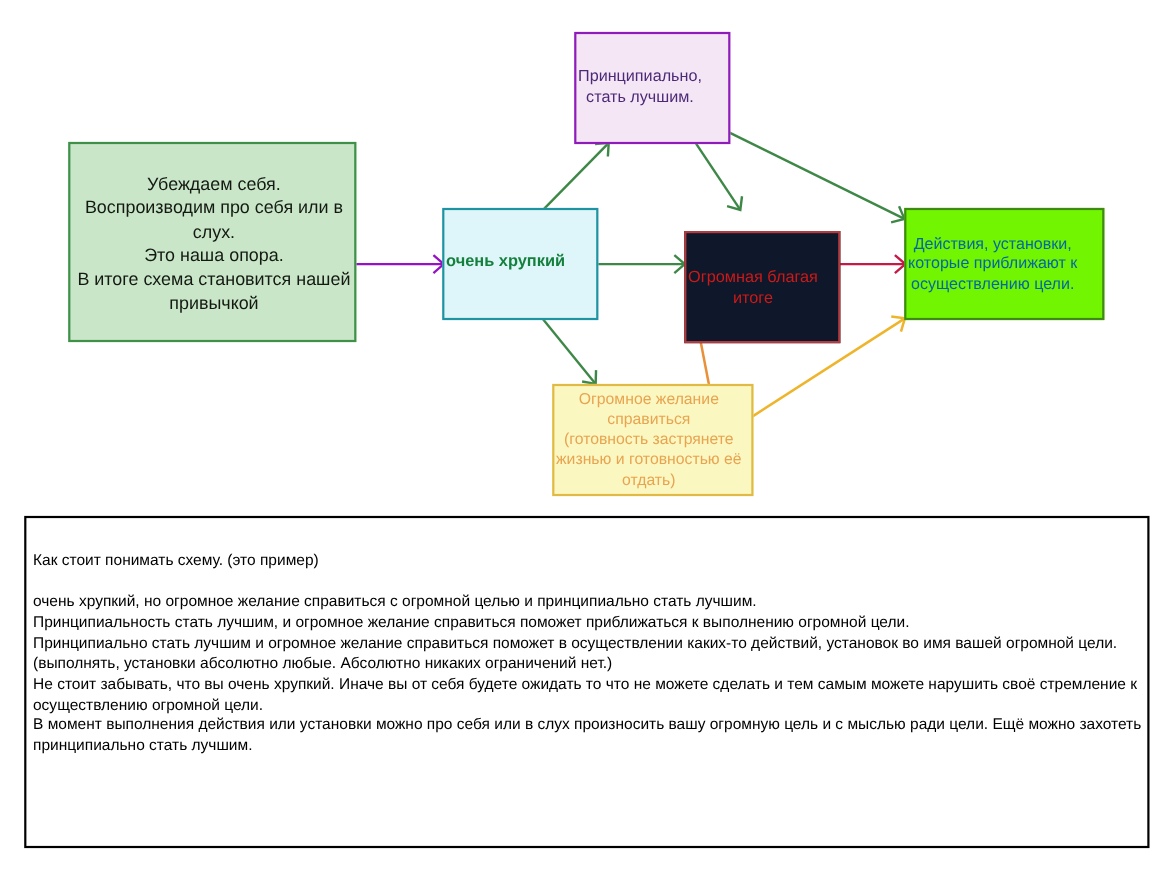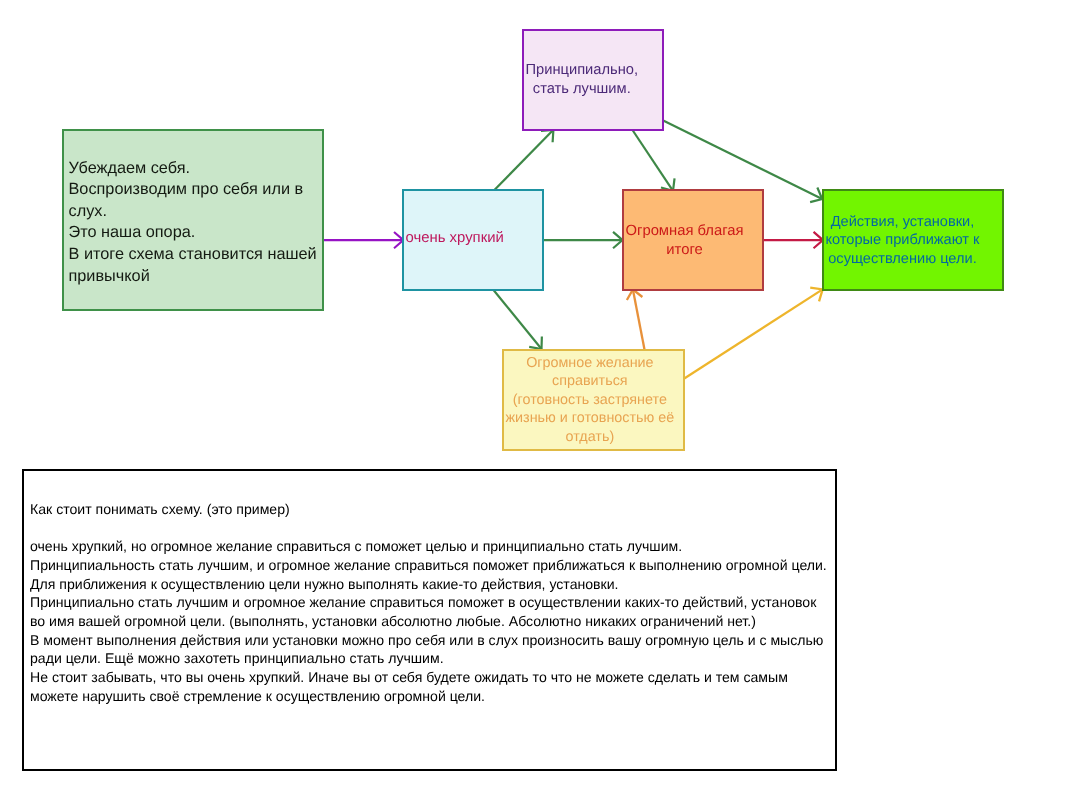--- a/index.html
+++ b/index.html
@@ -13,21 +13,21 @@
   }
   .canvas { position:absolute; left:0; top:0; width:1066px; height:800px; }
   .node {
     position:absolute; box-sizing:border-box;
     display:flex; align-items:center; 
     text-align:center;
   }
   #node-beliefs {
     left:62px; top:129px; width:262px; height:182px;
     background:#c9e6c9; border:2px solid #3f9149;
-    justify-content:flex-start; align-items:flex-start; text-align:left;
+    justify-content:flex-start; align-items:flex-start; text-align:center;
   }
   #node-beliefs .txt { padding-left:4.5px; margin-top:26.5px; color:#141a12; font-size:16.3px; line-height:21.64px; width:252px; }
   #node-principle {
     left:522px; top:29px; width:142px; height:102px;
     background:#f5e6f5; border:2px solid #8e1cba;
   }
   #node-principle .txt { color:#4c2a78; font-size:14.7px; line-height:18.6px; position:relative; left:1.5px; }
   #node-fragile {
     left:402px; top:189px; width:142px; height:102px;
     background:#def5f9; border:2px solid #1e93a2;
@@ -43,21 +43,21 @@
     background:#72f500; border:2px solid #3f8a14;
   }
   #node-actions .txt { color:#35791a; font-size:14.6px; line-height:18.4px; position:relative; top:0.5px; left:1.5px; }
   #node-desire {
     left:502px; top:349px; width:183px; height:102px;
     background:#fbf7c0; border:2px solid #e0ba45;
   }
   #node-desire .txt { color:#e8a451; font-size:14.35px; line-height:18.6px; position:relative; left:1.5px; }
 
   #textbox {
-    position:absolute; left:22px; top:469px; width:815px; height:302px;
+    position:absolute; left:22px; top:469px; width:1023px; height:302px;
     box-sizing:border-box; border:2px solid #d946ef; background:#fff;
   }
   #textbox .inner { padding:29px 2px 0 6px; }
   #textbox p { margin:0; font-size:14.1px; line-height:18.65px; color:#000; }
   #textbox .gap { height:18.7px; }
 </style>
 </head>
 <body>
 
 <svg class="canvas" id="arrows" viewBox="0 0 1066 800">
@@ -109,25 +109,25 @@
       <div>В итоге схема становится нашей привычкой</div>
     </div>
 </div>
 <div class="node" id="node-principle" style="background: rgb(245, 230, 245); border-color: rgb(142, 28, 186);">
   <div class="txt" style="color: rgb(76, 42, 120);">
       <div>Принципиально,</div>
       <div>стать лучшим.</div>
     </div>
 </div>
 <div class="node" id="node-fragile" style="background: rgb(222, 245, 249); border-color: rgb(30, 147, 162);">
-  <div class="txt" style="color: #be185d;">
+  <div class="txt" style="color: #15803d; font-weight: bold;">
       <div>очень хрупкий</div>
     </div>
 </div>
-<div class="node" id="node-goal" style="background: #fdba74; border-color: rgb(176, 60, 64);">
+<div class="node" id="node-goal" style="background: #0f172a; border-color: rgb(176, 60, 64); margin-top: 21px;">
   <div class="txt" style="color: rgb(204, 26, 24);">
       <div>Огромная благая</div>
       <div>итоге</div>
     </div>
 </div>
 <div class="node" id="node-actions" style="background: rgb(114, 245, 0); border-color: rgb(63, 138, 20);">
   <div class="txt" style="color: #0369a1;">
       <div>Действия, установки,</div>
       <div>которые приближают к</div>
       <div>осуществлению цели.</div>
@@ -140,20 +140,19 @@
       <div>(готовность застрянете</div>
       <div>жизнью и готовностью её</div>
       <div>отдать)</div>
     </div>
 </div>
 
 <div id="textbox" style="border-color: rgb(0, 0, 0); color: rgb(0, 0, 0);">
   <div class="inner" id="explanation-inner">
       <p>Как стоит понимать схему. (это пример)</p>
       <div class="gap"></div>
-      <p>очень хрупкий, но огромное желание справиться с поможет целью и принципиально стать лучшим.</p>
+      <p>очень хрупкий, но огромное желание справиться с огромной целью и принципиально стать лучшим.</p>
       <p>Принципиальность стать лучшим, и огромное желание справиться поможет приближаться к выполнению огромной цели.</p>
-      <p>Для приближения к осуществлению цели нужно выполнять какие-то действия, установки.</p>
       <p>Принципиально стать лучшим и огромное желание справиться поможет в осуществлении каких-то действий, установок во имя вашей огромной цели. (выполнять, установки абсолютно любые. Абсолютно никаких ограничений нет.)</p>
+      <p>Не стоит забывать, что вы очень хрупкий. Иначе вы от себя будете ожидать то что не можете сделать и тем самым можете нарушить своё стремление к осуществлению огромной цели.</p>
       <p>В момент выполнения действия или установки можно про себя или в слух произносить вашу огромную цель и с мыслью ради цели. Ещё можно захотеть принципиально стать лучшим.</p>
-      <p>Не стоит забывать, что вы очень хрупкий. Иначе вы от себя будете ожидать то что не можете сделать и тем самым можете нарушить своё стремление к осуществлению огромной цели.</p>
     </div>
 </div>
 
 </body></html>

